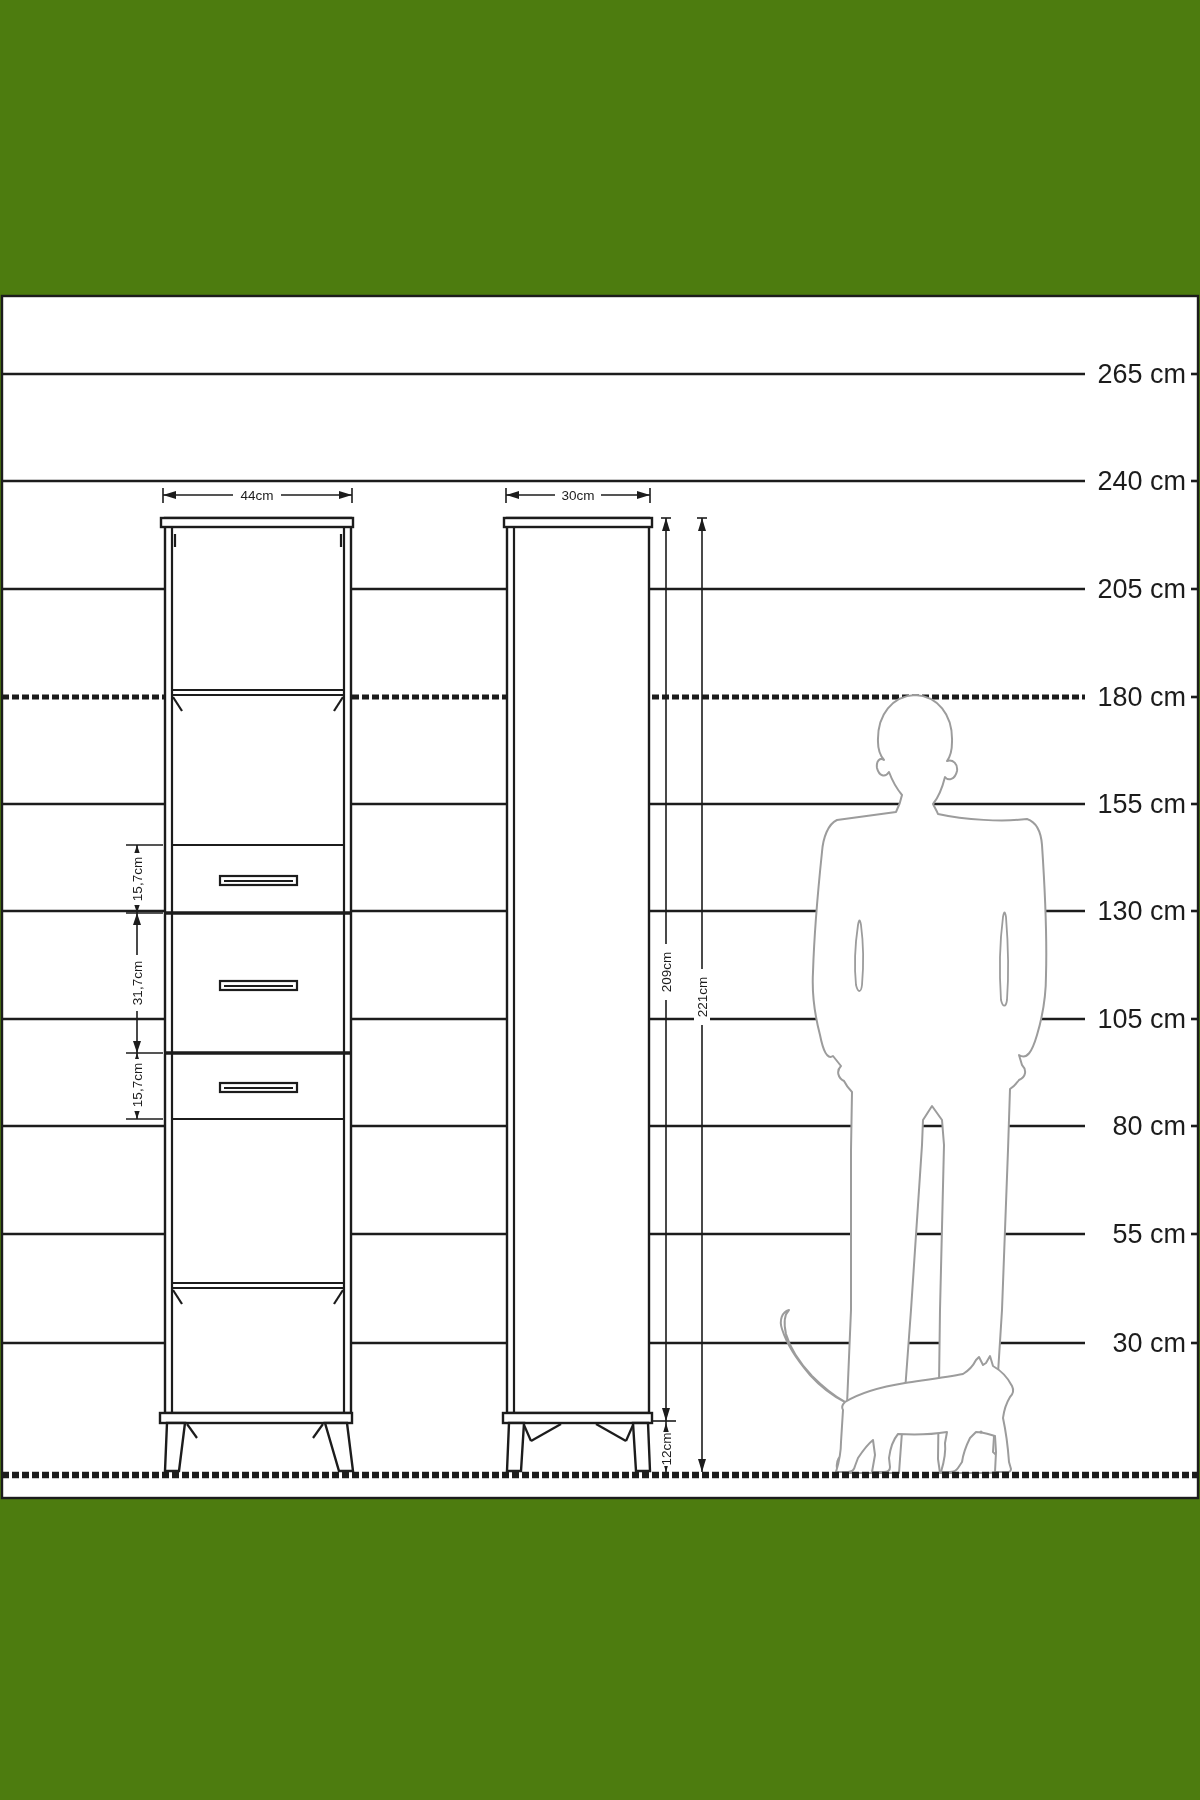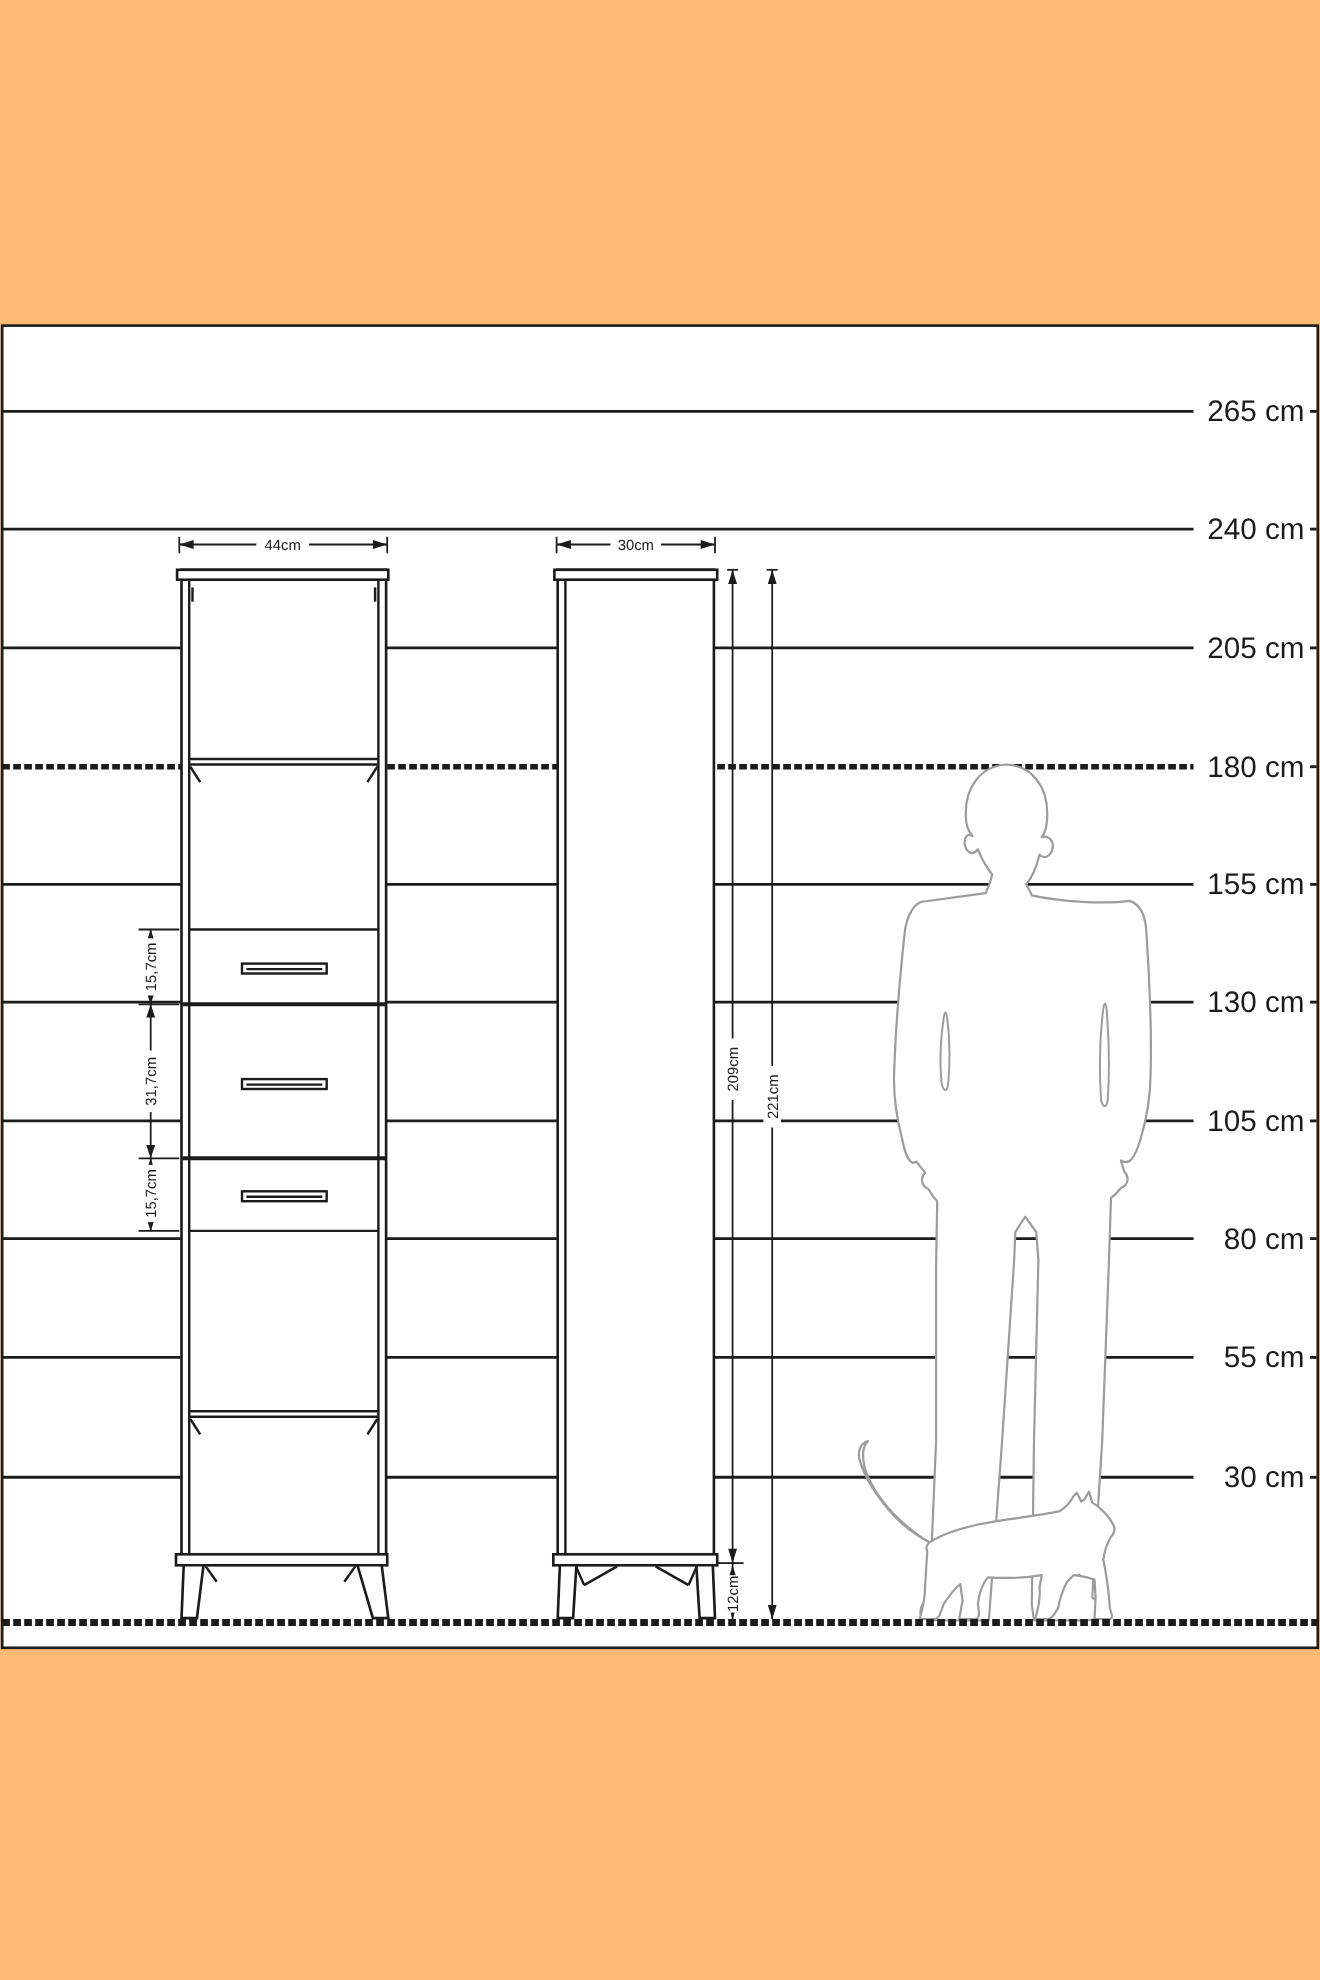--- a/index.html
+++ b/index.html
@@ -1,16 +1,16 @@
 <!DOCTYPE html>
 <html><head>
 <meta charset="utf-8">
 <style>
   html,body{margin:0;padding:0;background:#ffffff;}
-  .stage{position:relative;width:1200px;height:1800px;background:#fdba74;overflow:hidden;
+  .stage{position:relative;width:1200px;height:1800px;background:#4d7c0f;overflow:hidden;
          font-family:"Liberation Sans", sans-serif;}
   svg{display:block;}
   text{font-family:"Liberation Sans", sans-serif;fill:#1c1c1c;}
   .scale-label{font-size:27px;}
   .dim-label{font-size:13.5px;}
   .grid{stroke:#1c1c1c;stroke-width:2.6;}
   .grid-hatch{stroke:#1c1c1c;stroke-width:5;stroke-dasharray:7 3;}
   .ground-hatch{stroke:#1c1c1c;stroke-width:6.5;stroke-dasharray:7 3;}
   .cab{stroke:#1c1c1c;stroke-width:2.4;fill:#ffffff;}
   .cabline{stroke:#1c1c1c;stroke-width:2.2;fill:none;}

